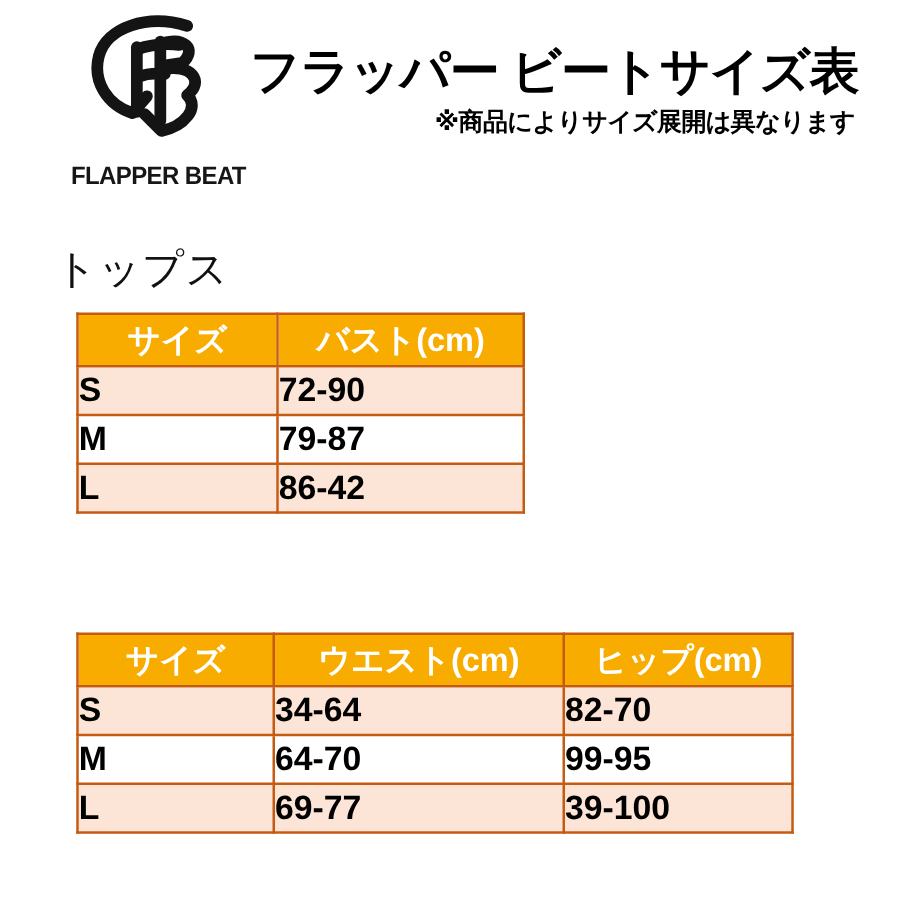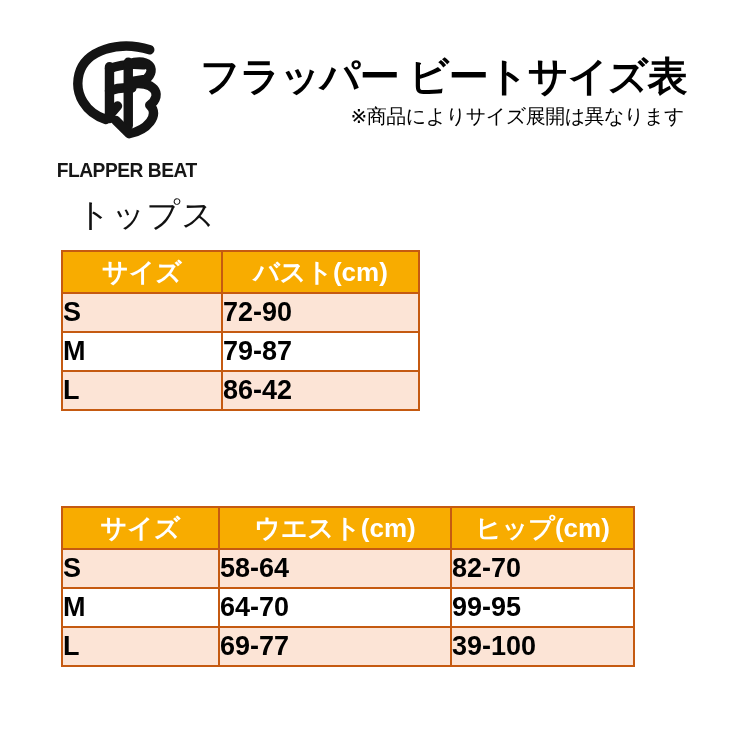--- a/index.html
+++ b/index.html
@@ -9,41 +9,41 @@
     --border:#C55A11;
     --header-text:#FFFFFF;
     --text:#000000;
   }
   *{margin:0;padding:0;box-sizing:border-box;}
   html,body{background:#fff;}
   body{font-family:"Liberation Sans","DejaVu Sans",sans-serif;color:var(--text);}
   .canvas{position:relative;width:730px;height:730px;background:#fff;overflow:hidden;}
 
   
-  .logo{position:absolute;left:54px;top:39px;width:136px;text-align:center;}
+  .logo{position:absolute;left:54px;top:10px;width:136px;text-align:center;}
   .logo svg{display:block;margin:0 auto;}
   .logo-text{
     margin-top:2px;font-weight:700;font-size:20px;letter-spacing:-0.5px;
     color:#161616;white-space:nowrap;transform:scaleX(0.96);transform-origin:center;
   }
 
   
   .title-block{position:absolute;left:200px;top:34px;width:484px;}
   .main-title{
     font-size:40px;font-weight:800;color:#000;white-space:nowrap;
-    letter-spacing:-1px;line-height:1.15;margin-top:19px;
+    letter-spacing:-1px;line-height:1.15;
   }
   .sub-note{
-    margin-top:4px;font-size:20px;font-weight:400;color:#000;
+    margin-top:4px;font-size:20px;font-weight:700;color:#000;
     text-align:right;white-space:nowrap;letter-spacing:-0.5px;
   }
 
   
   .section-heading{
-    position:absolute;left:77px;font-size:33px;font-weight:400;color:#111;
+    position:absolute;left:44px;font-size:33px;font-weight:400;color:#111;
     letter-spacing:1px;white-space:nowrap;
   }
   .heading-tops{top:193px;}
   .heading-pants{top:452px;}
 
   
   table.size-table{
     position:absolute;left:61px;border-collapse:collapse;table-layout:fixed;
     background:#fff;
   }
@@ -132,21 +132,21 @@
     <thead>
       <tr>
         <th>サイズ</th>
         <th>ウエスト(cm)</th>
         <th>ヒップ(cm)</th>
       </tr>
     </thead>
     <tbody>
       <tr class="row-alt">
         <td>S</td>
-        <td>58-64</td>
+        <td>34-64</td>
         <td>82-70</td>
       </tr>
       <tr>
         <td>M</td>
         <td>64-70</td>
         <td>99-95</td>
       </tr>
       <tr class="row-alt">
         <td>L</td>
         <td>69-77</td>

